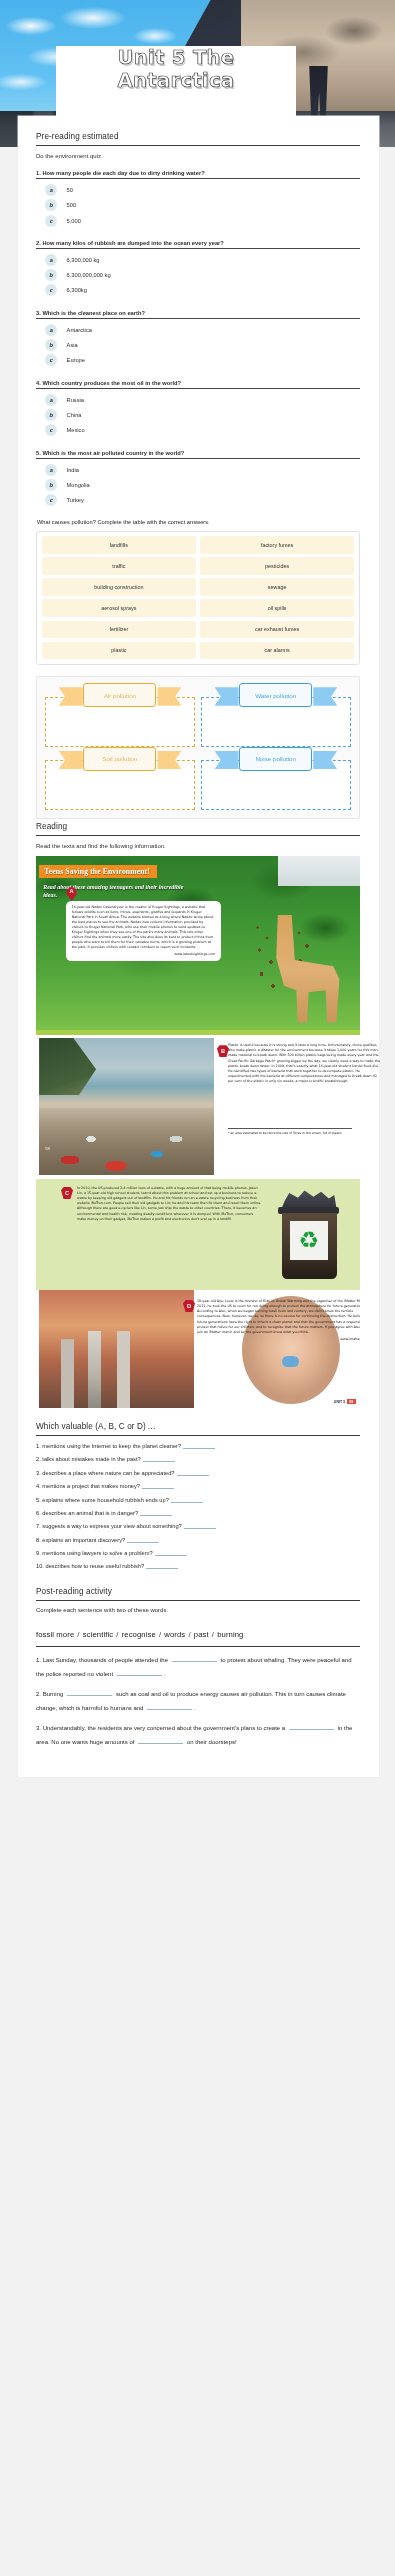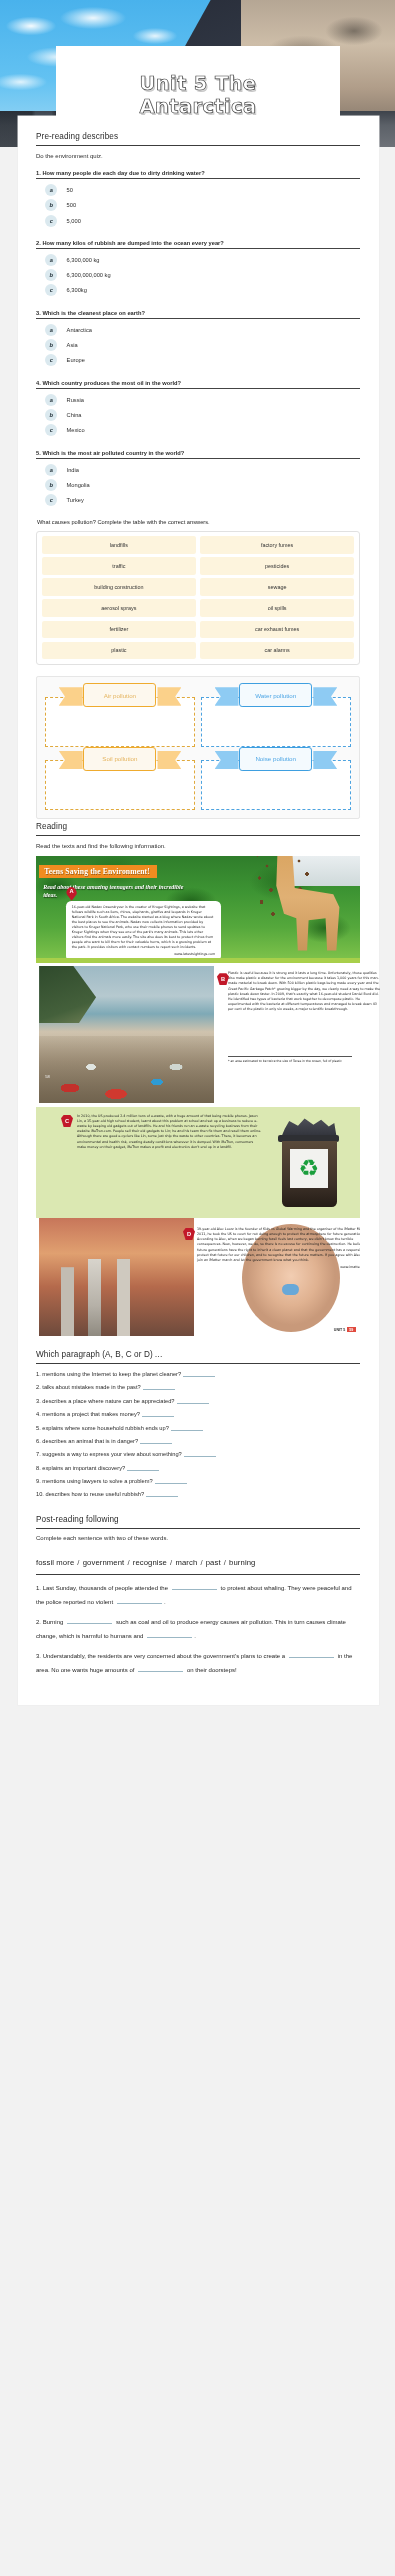--- a/index.html
+++ b/index.html
@@ -55,23 +55,23 @@
       linear-gradient(90deg, rgba(20,24,30,.5) 0 8%, rgba(255,255,255,0) 9% 13%, rgba(20,24,30,.45) 14% 22%, rgba(255,255,255,0) 23% 30%, rgba(30,34,40,.4) 31% 40%, rgba(255,255,255,0) 41% 55%, rgba(30,34,40,.35) 56% 62%, rgba(255,255,255,0) 63% 100%);
   }
   .hero-legs {
     position: absolute; right: 62px; bottom: 14.4px; width: 31px; height: 67px;
     background: linear-gradient(180deg,#1d222b 0%, #2a303c 70%, #14181f 100%);
     clip-path: polygon(20% 0, 80% 0, 72% 100%, 58% 100%, 52% 40%, 44% 100%, 28% 100%);
   }
   .title-card {
     position: absolute;
     left: 56px; top: 46px;
-    width: 284px; height: 72px;
+    width: 240px; height: 72px;
     background: #ffffff;
-    display: flex; align-items: flex-end; justify-content: center;
+    display: flex; align-items: flex-start; justify-content: center;
     z-index: 5;
   }
   .title-text {
     font-family: "DejaVu Sans", sans-serif;
     font-weight: 700;
     font-size: 19.6px;
     line-height: 1.18;
     text-align: center;
     color: #ffffff;
     -webkit-text-stroke: 0.7px #3d3d3d;
@@ -180,21 +180,21 @@
   .ribbon.blue .plate {
     background: #f4fafe;
     border-color: #3e9fe0;
     color: #4ea6e5;
   }
 
   
   .article { margin-top: 7.2px; }
   .art-a {
     position: relative;
-    height: 102px;
+    height: 174px;
     background: linear-gradient(180deg,#2f7d2b 0%, #3d9433 35%, #55a83c 70%, #7cc14a 100%);
     overflow: hidden;
   }
   .art-a .foliage {
     position: absolute; inset: 0;
     background:
       radial-gradient(ellipse 31px 19.6px at 20.6px 31px, rgba(26,92,24,.85) 0%, rgba(26,92,24,0) 70%),
       radial-gradient(ellipse 41px 23px at 77px 15.5px, rgba(35,110,28,.8) 0%, rgba(35,110,28,0) 72%),
       radial-gradient(ellipse 36px 20.6px at 155px 46px, rgba(22,85,20,.8) 0%, rgba(22,85,20,0) 72%),
       radial-gradient(ellipse 46px 26px at 247px 26px, rgba(30,100,26,.7) 0%, rgba(30,100,26,0) 72%),
@@ -420,21 +420,21 @@
       <div class="title-text">
         <div>Unit 5 The</div>
         <div>Antarctica</div>
       </div>
     </div>
   </div>
 
   <div class="sheet">
 
     <div>
-      <div class="section-head">Pre-reading describes</div>
+      <div class="section-head">Pre-reading estimated</div>
       <hr class="section-rule">
       <div class="instruction">Do the environment quiz.</div>
 
       <div class="quiz">
 
         <div class="q-block">
           <div class="q-text">1. How many people die each day due to dirty drinking water?</div>
           <hr class="q-rule">
           <div class="opt-row">
             <span class="opt-bullet">a</span>
@@ -635,21 +635,21 @@
           </div>
           <div class="unit-tag">
             <span>UNIT 5</span><span class="num">59</span>
           </div>
         </div>
 
       </div>
     </div>
 
     <div class="wp">
-      <div class="section-head">Which paragraph (A, B, C or D) …</div>
+      <div class="section-head">Which valuable (A, B, C or D) …</div>
       <hr class="section-rule">
 
       <div class="wp-item">
         <span>1. mentions using the Internet to keep the planet cleaner?</span>
           <span class="blank"></span>
       </div>
       <div class="wp-item">
         <span>2. talks about mistakes made in the past?</span>
           <span class="blank"></span>
       </div>
@@ -681,26 +681,26 @@
         <span>9. mentions using lawyers to solve a problem?</span>
           <span class="blank"></span>
       </div>
       <div class="wp-item">
         <span>10. describes how to reuse useful rubbish?</span>
           <span class="blank"></span>
       </div>
     </div>
 
     <div class="post">
-      <div class="section-head">Post-reading following</div>
+      <div class="section-head">Post-reading activity</div>
       <hr class="section-rule">
       <div class="instruction">Complete each sentence with two of these words.</div>
 
       <div class="wordbank">
-        <span>fossil more</span><span class="sep">/</span><span>government</span><span class="sep">/</span><span>recognise</span><span class="sep">/</span><span>march</span><span class="sep">/</span><span>past</span><span class="sep">/</span><span>burning</span>
+        <span>fossil more</span><span class="sep">/</span><span>scientific</span><span class="sep">/</span><span>recognise</span><span class="sep">/</span><span>words</span><span class="sep">/</span><span>past</span><span class="sep">/</span><span>burning</span>
       </div>
       <hr class="bank-rule">
 
       <div class="gap-sent">
         <span>1. Last Sunday, thousands of people attended the </span><span class="blank wide"></span><span> to protest about whaling. They were peaceful and the police reported no violent </span><span class="blank wide"></span><span>.</span>
       </div>
 
       <div class="gap-sent">
         <span>2. Burning </span><span class="blank wide"></span><span> such as coal and oil to produce energy causes air pollution. This in turn causes climate change, which is harmful to humans and </span><span class="blank wide"></span><span>.</span>
       </div>

